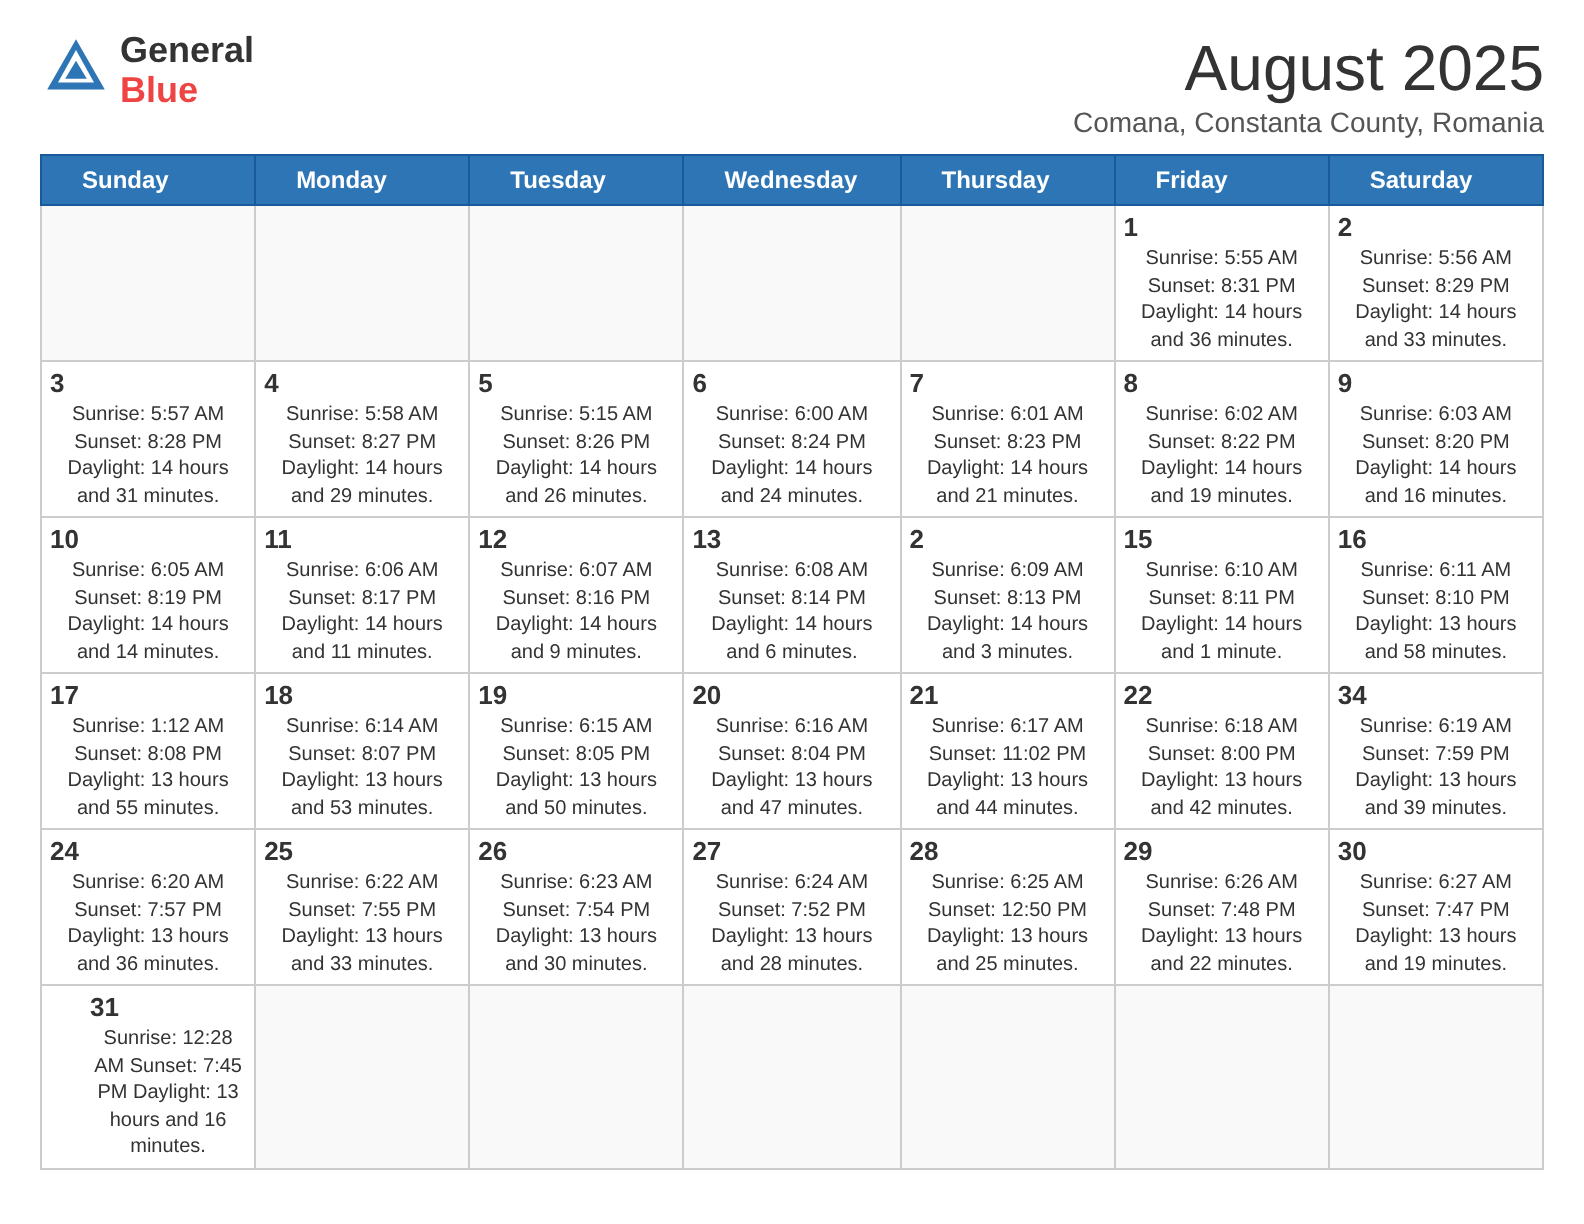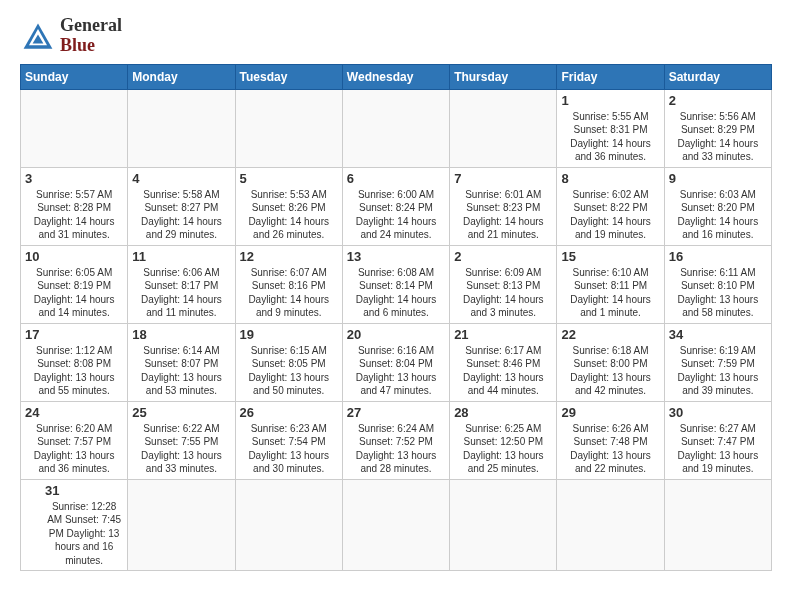--- a/index.html
+++ b/index.html
@@ -15,35 +15,34 @@
       padding: 16px 20px 10px 20px;
     }
     .header {
       display: flex;
       justify-content: space-between;
       align-items: flex-start;
       margin-bottom: 8px;
     }
     .logo {
       display: flex;
-      align-items: flex-end;
+      align-items: flex-start;
       gap: 4px;
-      font-family: Liberation Serif, serif;
     }
     .logo-text {
       font-size: 18px;
       line-height: 1.1;
     }
     .logo-general {
       font-weight: bold;
       color: #333;
     }
     .logo-blue {
       font-weight: bold;
-      color: #7f1d1d;
+      color: #ef4444;
     }
     .logo-icon {
       width: 36px;
       height: 36px;
     }
     .title-block {
       text-align: right;
     }
     .month-year {
       font-size: 32px;
@@ -55,21 +54,21 @@
       color: #555;
     }
     .calendar {
       width: 100%;
       border-collapse: collapse;
       font-size: 11px;
     }
     .calendar th {
       background: #2e75b6;
       color: #fff;
-      padding: 5px 4px;
+      padding: 5px 20px;
       text-align: left;
       font-size: 12px;
       font-weight: bold;
       border: 1px solid #1a5a9a;
     }
     .calendar td {
       border: 1px solid #ccc;
       vertical-align: top;
       padding: 3px 4px;
       width: 106px;
@@ -108,20 +107,24 @@
 
         <polygon points="20,4 36,32 4,32" fill="#2e75b6"></polygon>
         <polygon points="20,10 30,28 10,28" fill="#fff"></polygon>
         <polygon points="20,16 26,26 14,26" fill="#2e75b6"></polygon>
       </svg>
       <div class="logo-text">
         <span class="logo-general">General</span><br>
         <span class="logo-blue">Blue</span>
       </div>
     </div>
+    <div class="title-block">
+      <div class="month-year">August 2025</div>
+      <div class="location">Comana, Constanta County, Romania</div>
+    </div>
   </div>
 
   <table class="calendar">
     <thead>
       <tr>
       <th>Sunday</th>
           <th>Monday</th>
           <th>Tuesday</th>
           <th>Wednesday</th>
           <th>Thursday</th>
@@ -157,21 +160,21 @@
 Daylight: 14 hours and 31 minutes.</div>
           </td>
           <td>
             <span class="day-number">4</span>
             <div class="day-info">Sunrise: 5:58 AM
 Sunset: 8:27 PM
 Daylight: 14 hours and 29 minutes.</div>
           </td>
           <td>
             <span class="day-number">5</span>
-            <div class="day-info">Sunrise: 5:53 AM
+            <div class="day-info">Sunrise: 5:15 AM
 Sunset: 8:26 PM
 Daylight: 14 hours and 26 minutes.</div>
           </td>
           <td>
             <span class="day-number">6</span>
             <div class="day-info">Sunrise: 6:00 AM
 Sunset: 8:24 PM
 Daylight: 14 hours and 24 minutes.</div>
           </td>
           <td>
@@ -258,21 +261,21 @@
           </td>
           <td>
             <span class="day-number">20</span>
             <div class="day-info">Sunrise: 6:16 AM
 Sunset: 8:04 PM
 Daylight: 13 hours and 47 minutes.</div>
           </td>
           <td>
             <span class="day-number">21</span>
             <div class="day-info">Sunrise: 6:17 AM
-Sunset: 8:46 PM
+Sunset: 11:02 PM
 Daylight: 13 hours and 44 minutes.</div>
           </td>
           <td>
             <span class="day-number">22</span>
             <div class="day-info">Sunrise: 6:18 AM
 Sunset: 8:00 PM
 Daylight: 13 hours and 42 minutes.</div>
           </td>
           <td>
             <span class="day-number">34</span>

